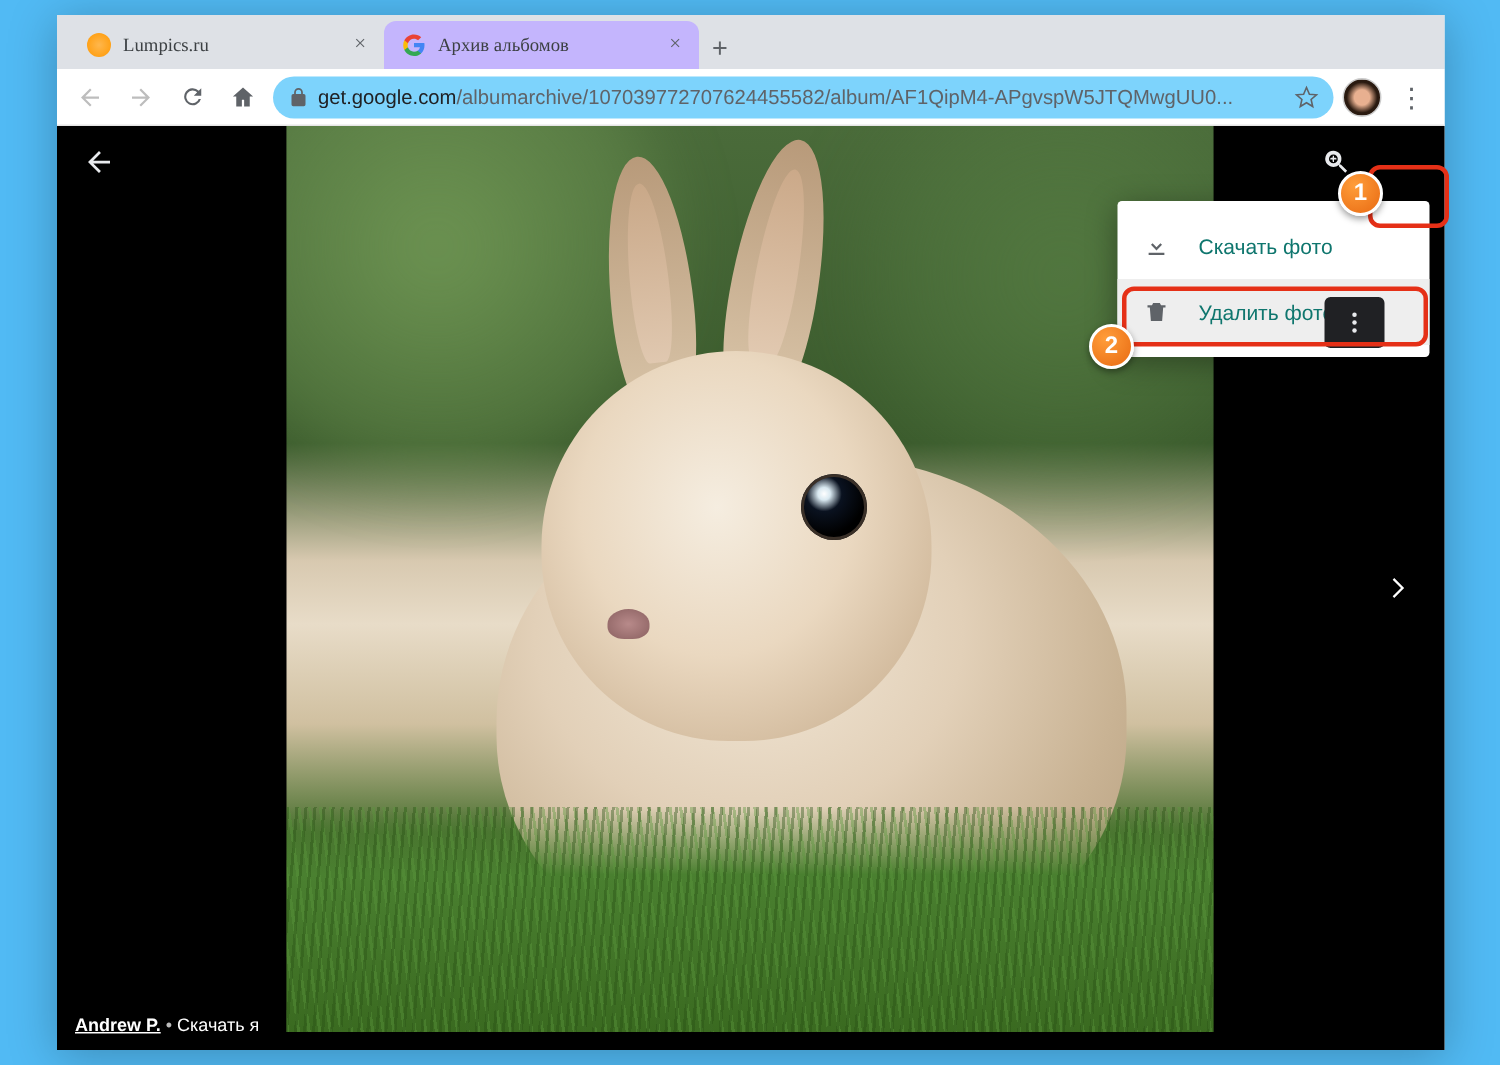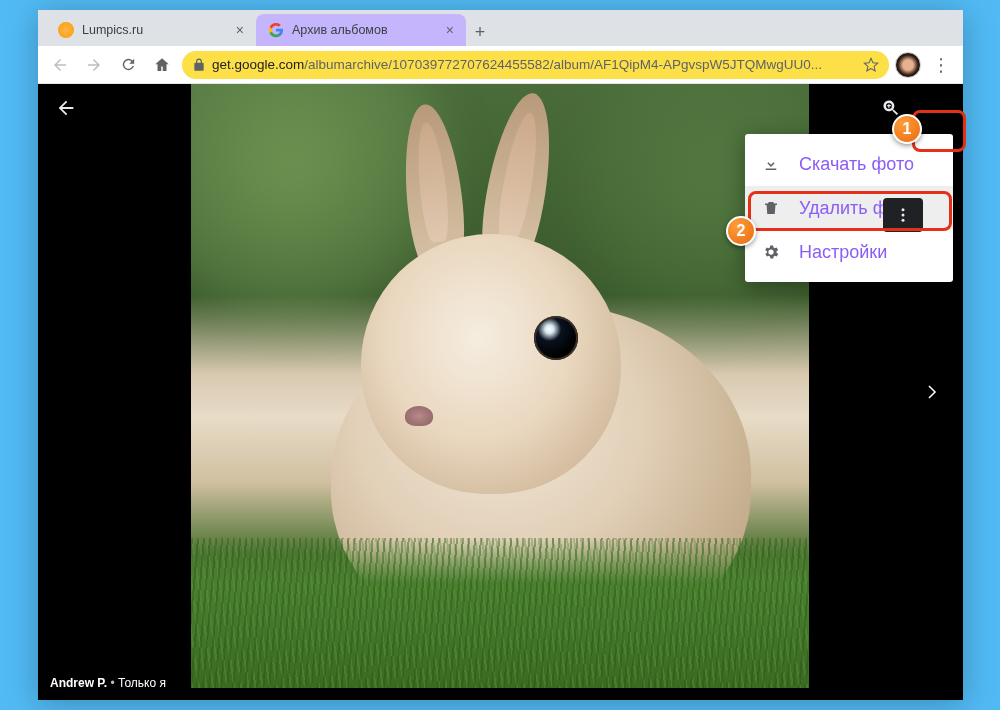--- a/index.html
+++ b/index.html
@@ -24,37 +24,37 @@
     .winbtn { width: 46px; height: 24px; display: flex; align-items: center; justify-content: center; font-size: 11px; color: #333; }
     .winbtn.close { background: #e81123; color: #fff; }
     .tabs {
       display: flex; align-items: flex-end; height: 36px;
       background: #dee1e6; padding-left: 8px; gap:0;
     }
     .tab {
       height: 32px; display: flex; align-items: center;
       padding: 0 12px; gap: 8px; font-size: 12.5px; color: #3c4043;
       border-top-left-radius: 8px; border-top-right-radius: 8px;
-      min-width: 210px; position: relative; cursor: pointer;
+      min-width: 210px; position: relative; cursor: pointer; font-family: Liberation Serif, serif;
     }
     .tab.inactive { background: #dee1e6; }
     .tab.active { background: #c4b5fd; }
     .tab .favicon { width: 16px; height: 16px; border-radius: 8px; flex-shrink: 0; }
     .fav1 { background: radial-gradient(circle, #ffb74d 0%, #ff9800 100%); }
     .fav2 { display: flex; align-items: center; justify-content: center; }
     .tab .closex { margin-left: auto; font-size: 14px; color: #5f6368; }
     .newtab { width: 28px; height: 28px; display: flex; align-items: center; justify-content: center; font-size: 18px; color: #5f6368; cursor: pointer; }
     .addr {
       height: 38px; background: #fff; border-bottom: 1px solid #e6e6e6;
       display: flex; align-items: center; padding: 0 8px; gap: 6px;
     }
     .nbtn { width: 28px; height: 28px; display: flex; align-items: center; justify-content: center; color: #5f6368; border-radius: 14px; cursor: pointer; }
     .nbtn.dis { color: #bdbdbd; }
     .urlbar {
-      flex: 1; height: 28px; background: #fde047; border-radius: 14px;
+      flex: 1; height: 28px; background: #7dd3fc; border-radius: 14px;
       display: flex; align-items: center; padding: 0 10px; gap: 6px;
       font-size: 13.5px; color: #202124;
     }
     .lock { color: #5f6368; }
     .urltext { flex:1; white-space: nowrap; overflow: hidden; text-overflow: ellipsis; color:#5f6368; }
     .urltext .host { color: #202124; }
     .star { color: #5f6368; }
     .avatar { width: 26px; height: 26px; border-radius: 13px; background: radial-gradient(circle, #e8b090 30%, #2a1a10 60%); border:1px solid #ccc; }
     .menu3 { font-size: 18px; color: #5f6368; }
     .viewer {
@@ -93,37 +93,37 @@
     .ear2 { position:absolute; left: 298px; top: 8px; width: 58px; height: 180px; background: linear-gradient(180deg,#b89a7a,#dac6aa); border-radius: 50% 50% 30% 30% / 60% 60% 40% 40%; transform: rotate(10deg);}
     .ear2::after { content:''; position:absolute; left:15px; top:20px; width:28px; height:130px; background: linear-gradient(180deg,#cba989,#e2cab2); border-radius: 50% 50% 30% 30% / 60% 60% 40% 40%;}
     .eye { position:absolute; left: 343px; top: 232px; width: 44px; height: 44px; background: radial-gradient(circle at 35% 30%, #fff 0%, #d8e8f0 10%, #0a1220 28%, #000 65%); border-radius: 50%; box-shadow: 0 0 0 2px #3a3028 inset;}
     .nose { position:absolute; left: 214px; top: 322px; width: 28px; height: 20px; background: radial-gradient(ellipse, #b88a8a, #8a6060); border-radius: 50% 50% 40% 40%;}
     .grass { position:absolute; bottom:0; left:0; right:0; height: 150px; background: linear-gradient(180deg, rgba(60,110,40,0) 0%, #4a8030 30%, #3a6a20 100%);}
     .grass::before { content:''; position:absolute; inset:0; background: repeating-linear-gradient(95deg, rgba(40,80,20,0.4) 0 2px, transparent 2px 6px), repeating-linear-gradient(82deg, rgba(90,150,60,0.4) 0 2px, transparent 2px 7px);}
     .caption {
       position: absolute; left: 12px; bottom: 10px;
       font-size: 12px; color: #fff;
     }
-    .caption .b { font-weight: 700; }
+    .caption .b { font-weight: 700; text-decoration: underline; }
     .caption .sep { color: #bbb; }
     .nextarr {
       position: absolute; right: 12px; top: 50%; transform: translateY(-50%);
       width: 40px; height: 40px; display:flex; align-items:center; justify-content:center;
       color: #fff; cursor:pointer;
     }
     .menu-drop {
       position: absolute; top: 50px; right: 10px;
       width: 208px; background: #fff; border-radius: 3px;
       box-shadow: 0 4px 20px rgba(0,0,0,0.35);
       padding: 8px 0;
     }
     .mitem {
       height: 44px; display: flex; align-items: center;
-      padding: 0 16px; gap: 18px; font-size: 18px;
-      color: #8b5cf6; cursor: pointer;
+      padding: 0 16px; gap: 18px; font-size: 14px;
+      color: #0f766e; cursor: pointer;
     }
     .mitem.hl { background: #eeeeee; }
     .micon { width: 20px; height: 20px; color: #5f6368; display:flex; align-items:center; justify-content:center;}
     .callout1 {
       position: absolute; top: 110px; right: 34px;
       width: 54px; height: 42px; border: 3px solid #e53017; border-radius: 8px;
       z-index: 30;
     }
     .callout2 {
       position: absolute; top: 191px; right: 48px;
@@ -266,40 +266,32 @@
         <span>Скачать фото</span>
       </div>
       <div class="mitem hl">
         <span class="micon">
           <svg width="18" height="18" viewBox="0 0 24 24">
               <path fill="currentColor" d="M6 7h12l-1 13H7L6 7zm3-3h6l1 2h4v2H4V6h4l1-2z"></path>
             </svg>
         </span>
         <span>Удалить фото</span>
       </div>
-      <div class="mitem">
-        <span class="micon">
-          <svg width="18" height="18" viewBox="0 0 24 24">
-              <path fill="currentColor" d="M19.4 13a7.5 7.5 0 0 0 0-2l2.1-1.6-2-3.5-2.5 1a7.6 7.6 0 0 0-1.7-1l-.4-2.6h-4l-.4 2.6a7.6 7.6 0 0 0-1.7 1l-2.5-1-2 3.5L6.6 11a7.5 7.5 0 0 0 0 2l-2.1 1.6 2 3.5 2.5-1a7.6 7.6 0 0 0 1.7 1l.4 2.6h4l.4-2.6a7.6 7.6 0 0 0 1.7-1l2.5 1 2-3.5L19.4 13zM12 15.5A3.5 3.5 0 1 1 15.5 12 3.5 3.5 0 0 1 12 15.5z"></path>
-            </svg>
-        </span>
-        <span>Настройки</span>
-      </div>
     </div>
 
     <div class="nextarr">
       <svg width="18" height="18" viewBox="0 0 24 24">
           <path fill="currentColor" d="M8.6 4.6L10 3.2l8.8 8.8L10 20.8l-1.4-1.4 7.4-7.4z"></path>
         </svg>
     </div>
 
     <div class="caption">
       <span class="b">Andrew P.</span>
       <span class="sep">•</span>
-      <span>Только я</span>
+      <span>Скачать я</span>
     </div>
   </div>
 </div>
 
 <div class="callout1"></div>
 <div class="badge b1">1</div>
 <div class="callout2"></div>
 <div class="badge b2">2</div>
 
 </body></html>

